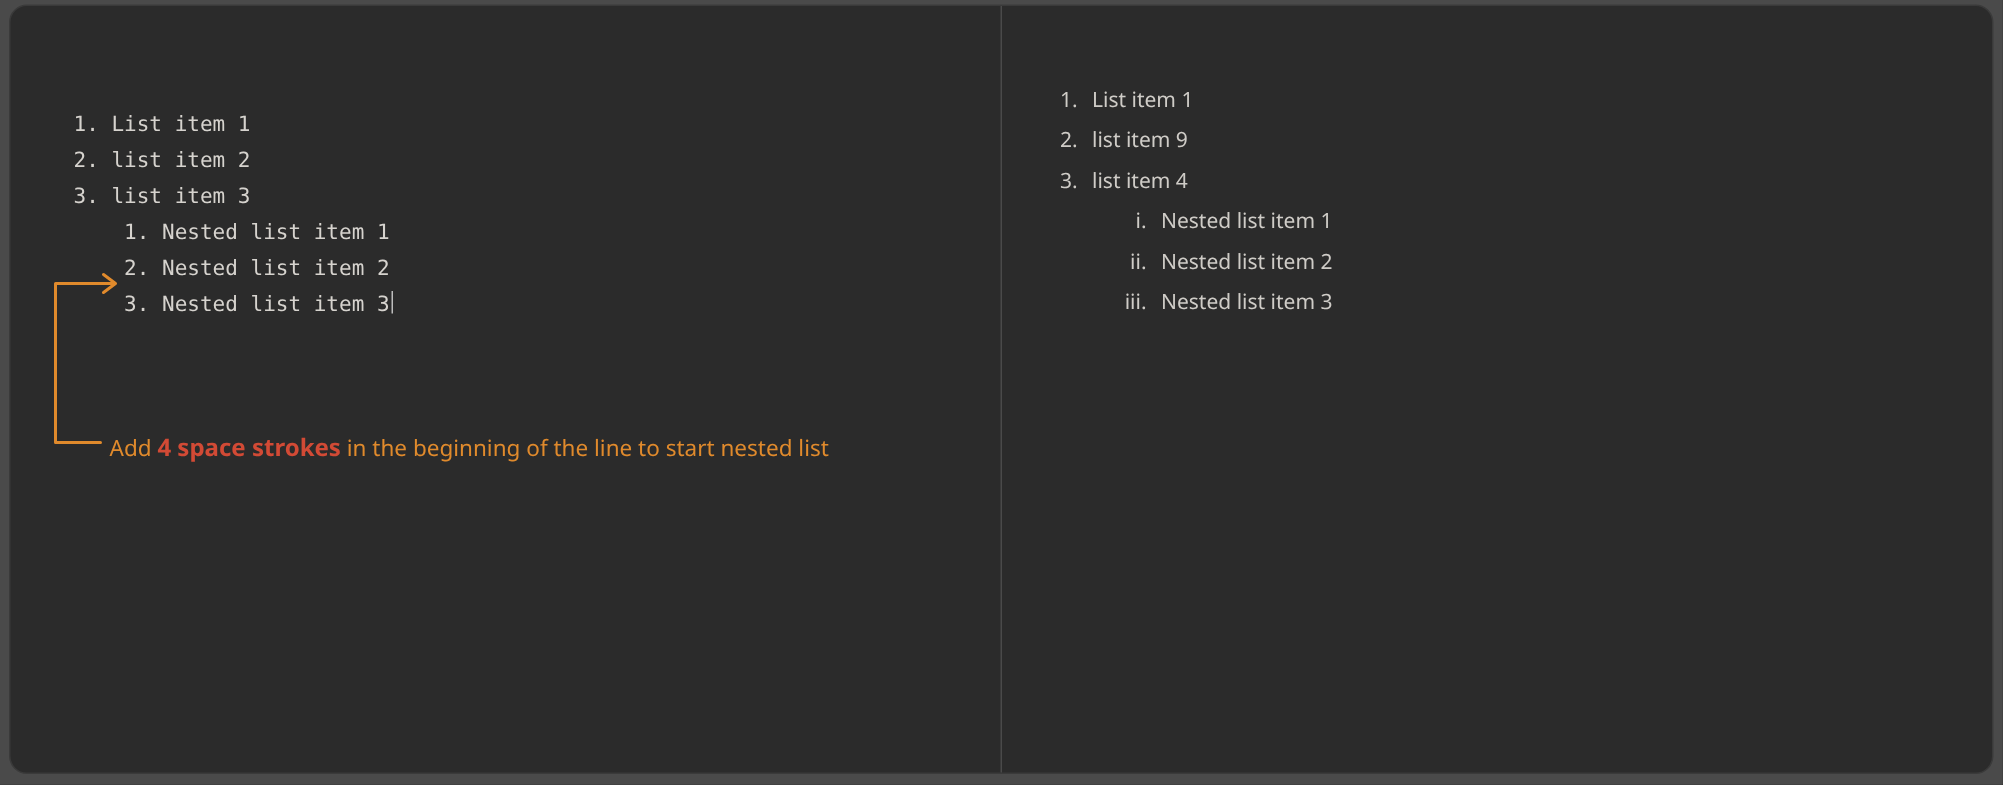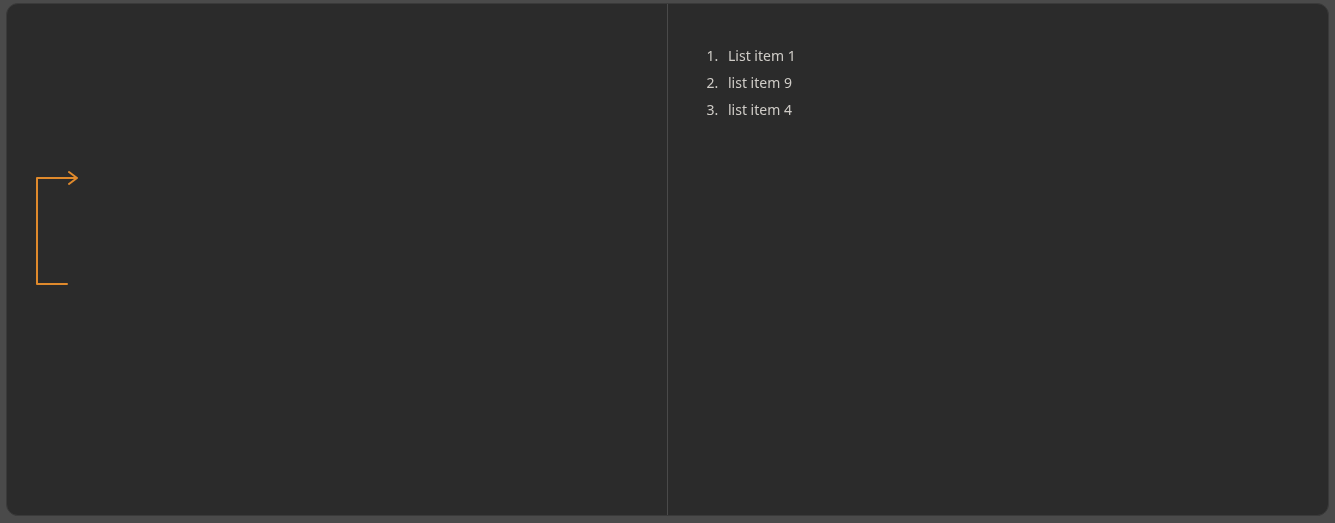--- a/index.html
+++ b/index.html
@@ -1,17 +1,17 @@
 <!DOCTYPE html>
 <html><head>
 <meta charset="utf-8">
 <style>
   html,body{margin:0;padding:0;background:#4a4a4a;width:1335px;height:523px;overflow:hidden}
   .container{box-sizing:border-box;width:1323px;height:513px;margin:3px 6px;background:#2b2b2b;border-radius:12px;border:1px solid #3a3a3a;position:relative}
-  .pane{position:absolute;top:4px;bottom:0}
+  .pane{position:absolute;top:15px;bottom:0}
   .left{left:0;width:660px}
   .right{left:661px;right:0}
   .divider{position:absolute;left:660px;top:0;bottom:0;width:1px;background:#4a4a4a}
 
   
   .src{font-family:ui-monospace,Menlo,Consolas,monospace;font-size:14px;color:#d6d3ce;padding:52px 0 0 42px;line-height:24px;white-space:pre}
   .caret{display:inline-block;width:1px;height:15px;background:#bdbdbd;vertical-align:-2px;margin-left:1px}
 
   
   .arrow-svg{position:absolute;left:22px;top:158px;pointer-events:none}
@@ -24,32 +24,48 @@
   .rend > ol{padding-left:18px;list-style-position:outside}
   .rend > ol > li{margin:0 0 8px 0;padding-left:6px}
   .rend ol ol{list-style-type:lower-roman;margin-top:8px}
   .rend ol ol > li{margin-bottom:8px;padding-left:6px}
   .rend > ol{margin-left:16px}
 </style>
 </head>
 <body>
 <div class="container">
   <div class="pane left">
+    <div class="src"><span>1. List item 1</span>
+<span>2. list item 2</span>
+<span>3. list item 3</span>
+<span>    1. Nested list item 1</span>
+<span>    2. Nested list item 2</span>
+<span>    3. Nested list item 3</span><span class="caret"></span></div>
 
     <svg class="arrow-svg" width="58" height="130">
       <path d="M8 12 L48 12 M40 6 L48 12 L40 18 M8 12 L8 118 L38 118" stroke="#e08a2c" stroke-width="2" fill="none" stroke-linecap="round" stroke-linejoin="round"></path>
     </svg>
 
+    <div class="annot">
+      <span>Add </span>
+      <span class="bold">4 space strokes</span>
+      <span> in the beginning of the line to start nested list</span>
+    </div>
   </div>
 
   <div class="divider"></div>
 
   <div class="pane right">
     <div class="rend">
       <ol>
         <li><span>List item 1</span></li>
         <li><span>list item 9</span></li>
         <li><span>list item 4</span>
+          <ol>
+            <li><span>Nested list item 1</span></li>
+            <li><span>Nested list item 2</span></li>
+            <li><span>Nested list item 3</span></li>
+          </ol>
         </li>
       </ol>
     </div>
   </div>
 </div>
 
 </body></html>

